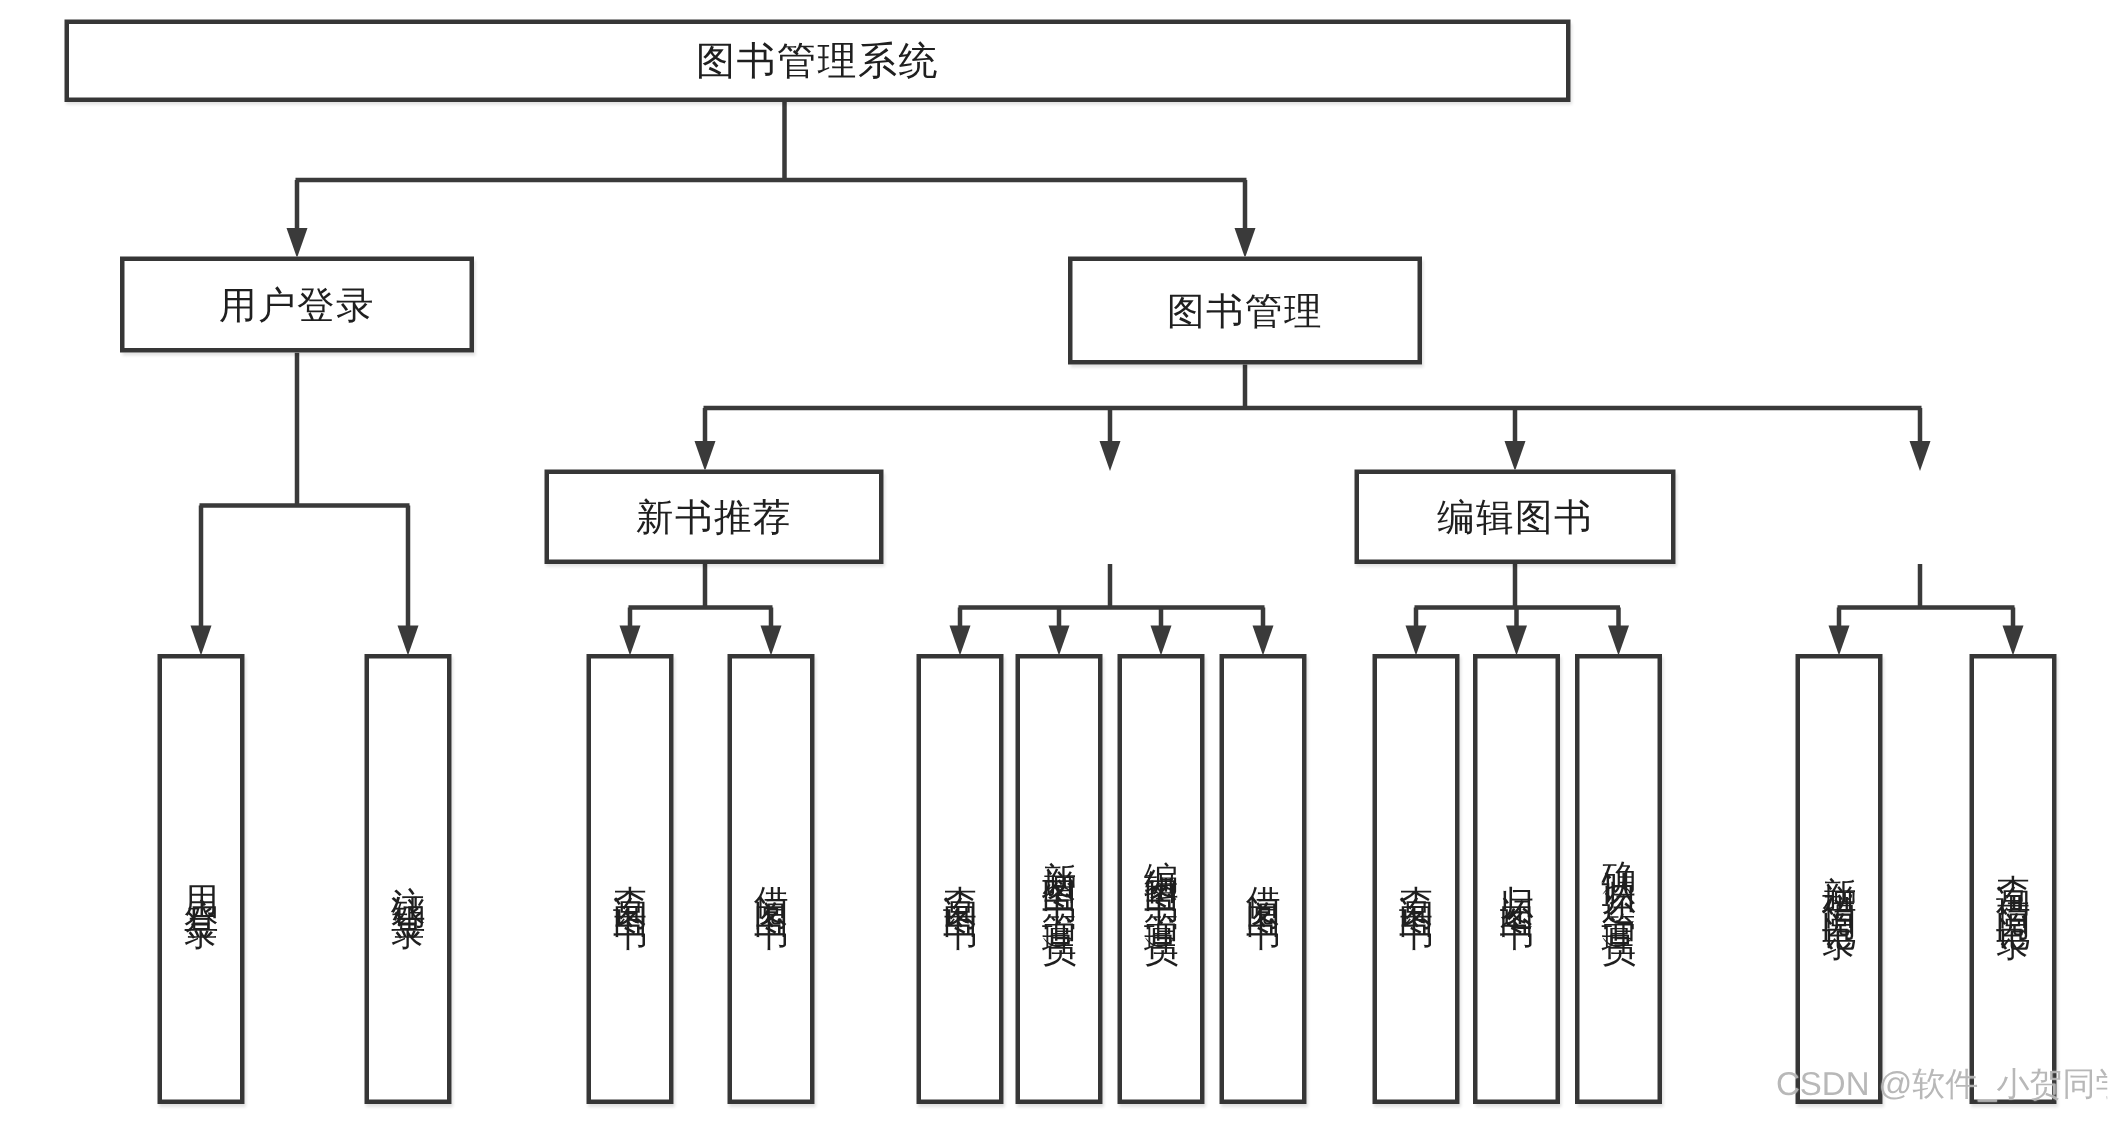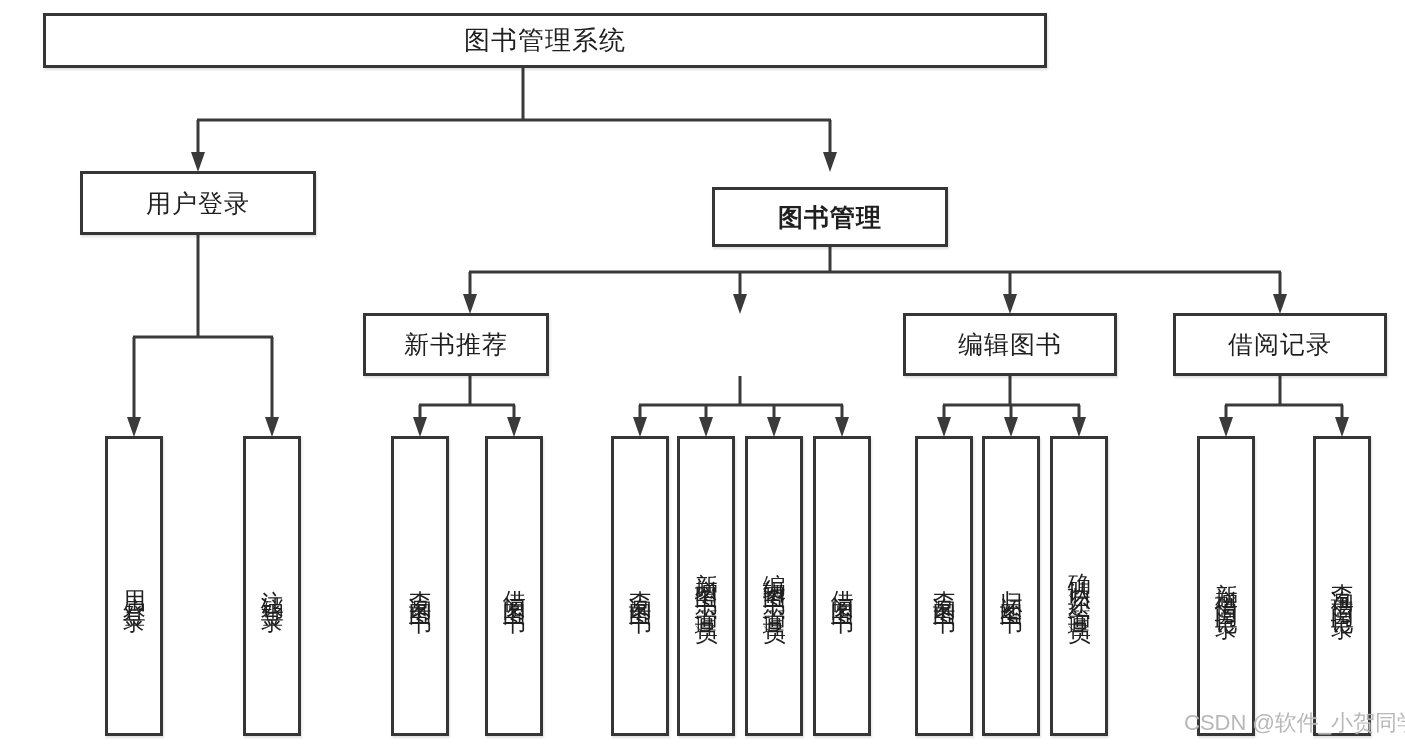--- a/index.html
+++ b/index.html
@@ -101,25 +101,24 @@
       <polygon points="1004,417 1018,417 1011,437"></polygon>
       <polygon points="1072,417 1086,417 1079,437"></polygon>
       <polygon points="1219,417 1233,417 1226,437"></polygon>
       <polygon points="1335,417 1349,417 1342,437"></polygon>
     </g>
   </svg>
 
   <div class="node h-node root-node" style="left:21px; top:13px; width:1004px; height:55px;margin-left:22px;">图书管理系统</div>
 
   <div class="node h-node" style="left:80px; top:171px; width:236px; height:64px;">用户登录</div>
-  <div class="node h-node" style="left:712px; top:187px; width:236px; height:60px;font-weight:bold;">图书管理</div>
+  <div class="node h-node" style="left:712px; top:171px; width:236px; height:72px;">图书管理</div>
 
-  <div class="node h-node" style="left:363px; top:313px; width:186px; height:63px;">新书推荐</div>
+  <div class="node h-node" style="left:363px; top:313px; width:226px; height:63px;">新书推荐</div>
   <div class="node h-node" style="left:903px; top:313px; width:214px; height:63px;">编辑图书</div>
-  <div class="node h-node" style="left:1173px; top:313px; width:214px; height:63px;">借阅记录</div>
 
   <div class="node v-node" style="left:105px; top:436px; width:58px; height:300px;">
     <span class="vtext">用户登录</span>
   </div>
   <div class="node v-node" style="left:243px; top:436px; width:58px; height:300px;">
     <span class="vtext">注销登录</span>
   </div>
 
   <div class="node v-node" style="left:391px; top:436px; width:58px; height:300px;">
     <span class="vtext">查询图书</span>

